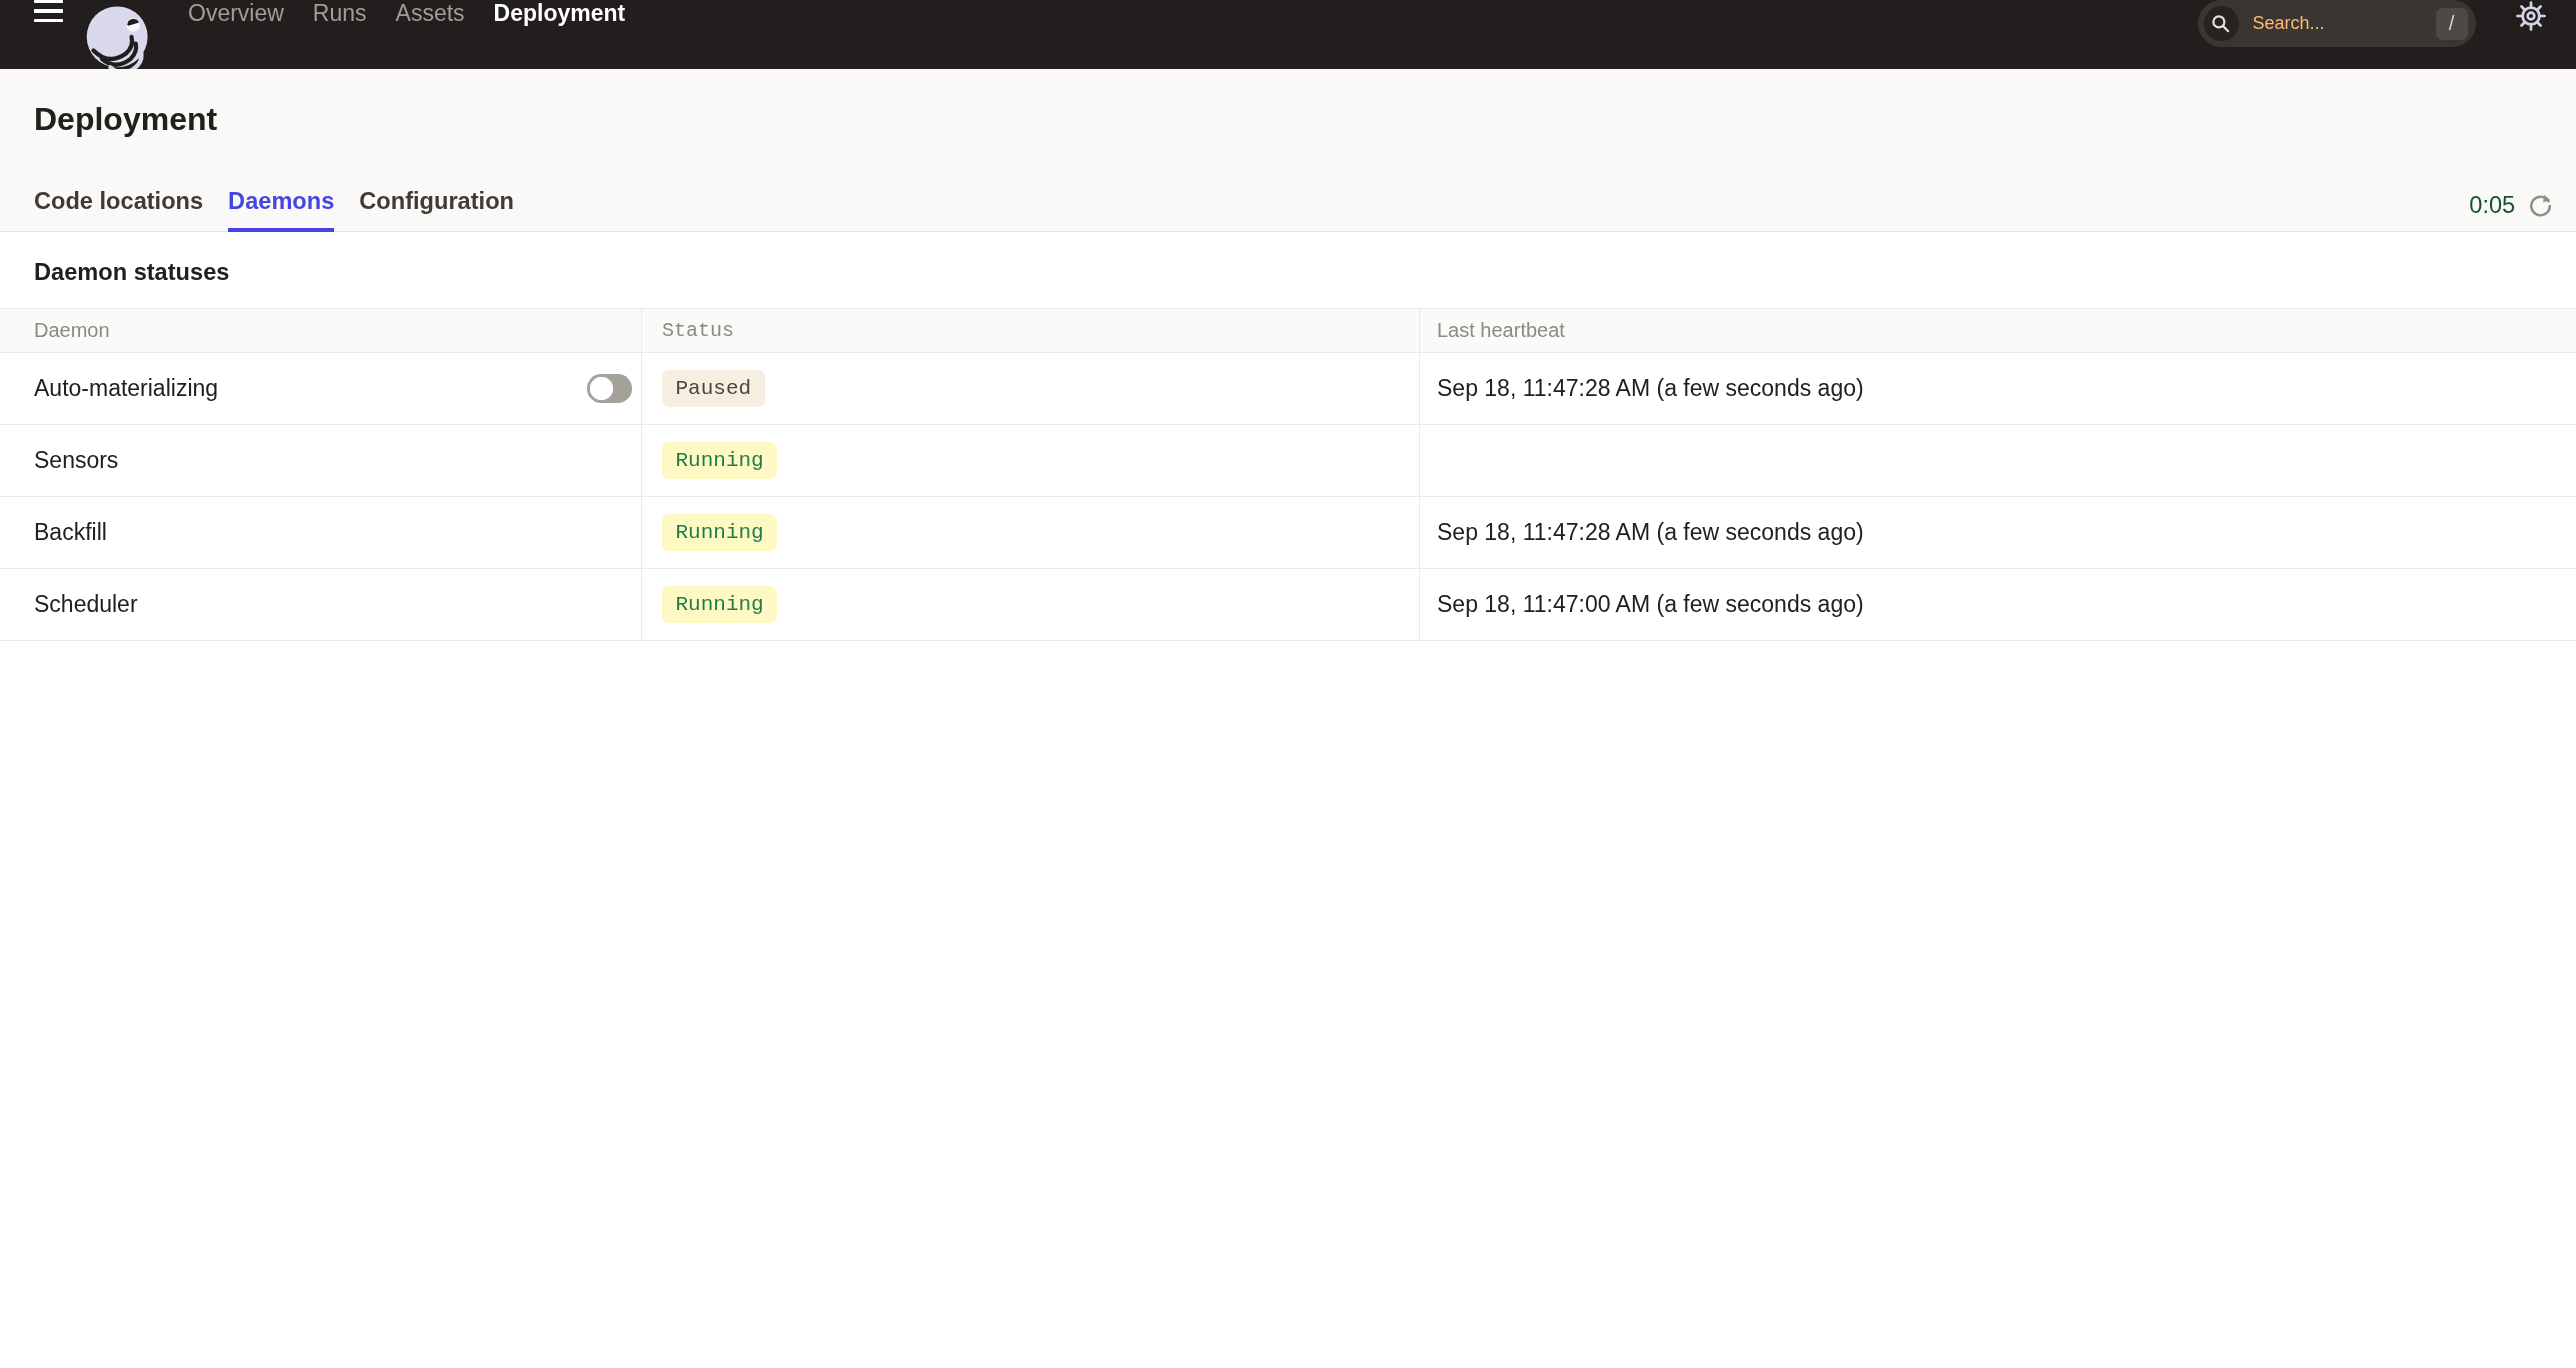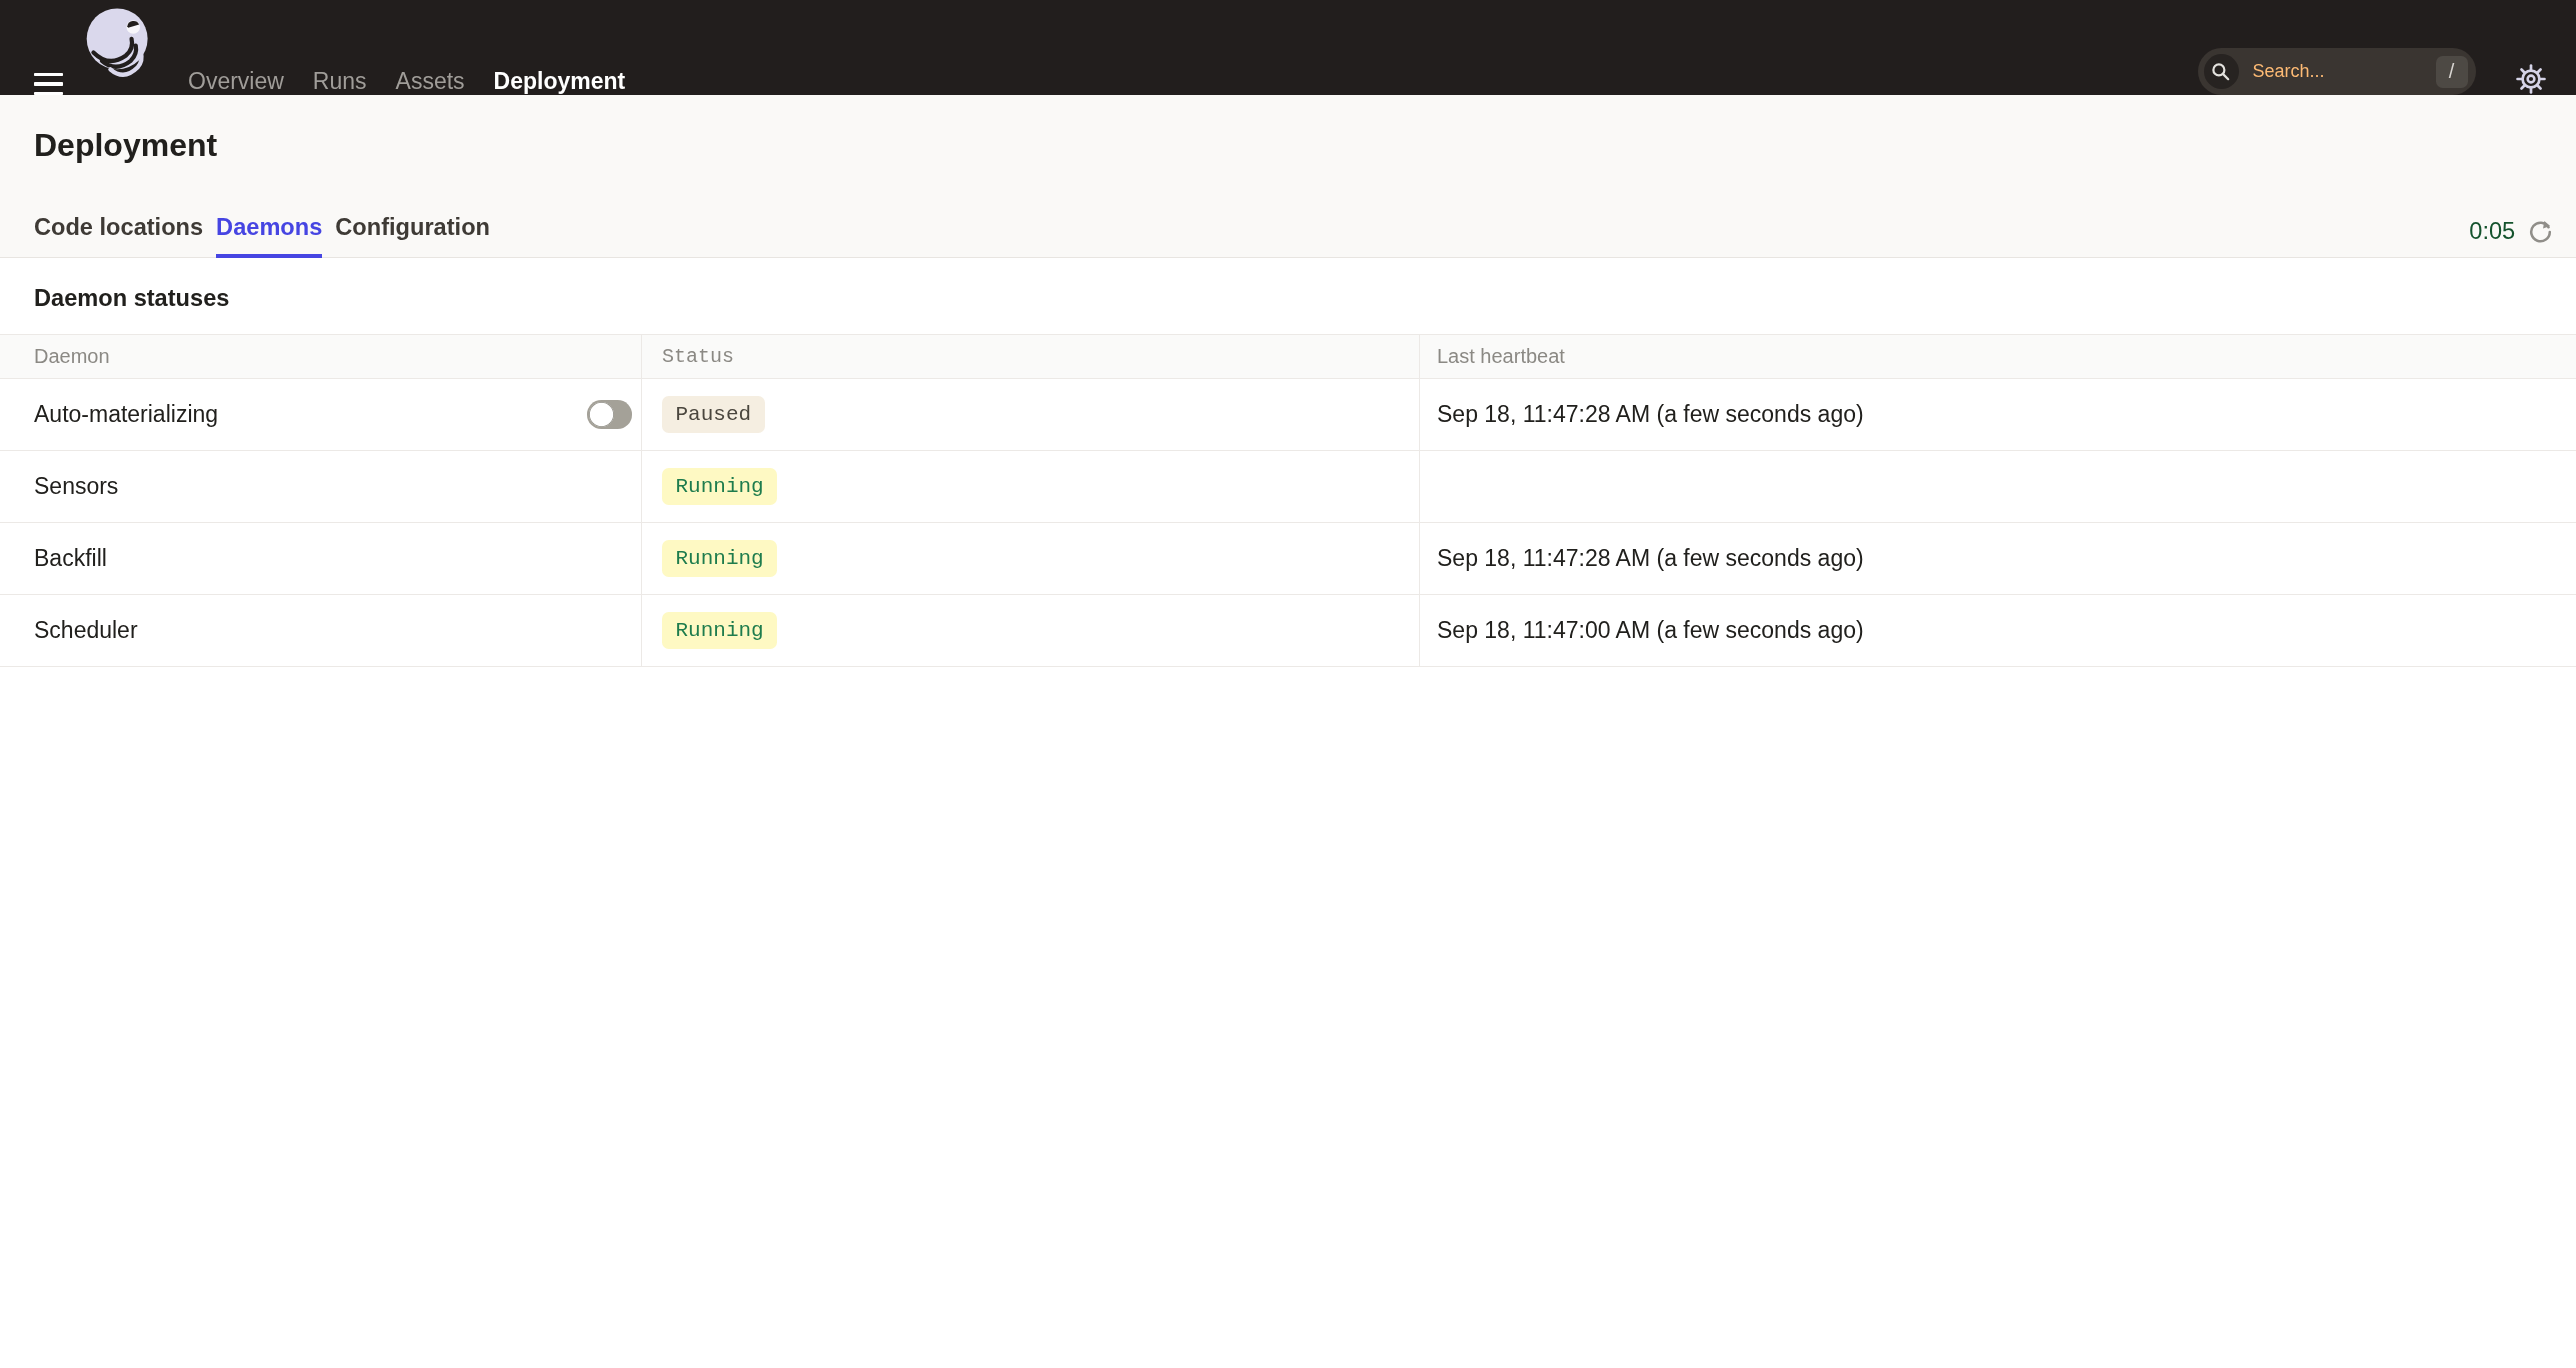--- a/index.html
+++ b/index.html
@@ -1,20 +1,20 @@
 <!DOCTYPE html>
 <html style="font-size:13.5px"><head>
 <meta charset="utf-8">
 <style>
   * { margin:0; padding:0; box-sizing:border-box; }
   html,body { width:2576px; height:1369px; overflow:hidden; background:#fff;
     font-family:"Liberation Sans", sans-serif; }
 
   
-  .topnav { height:95px; background:#221E1D; display:flex; align-items:flex-end; }
+  .topnav { height:69px; background:#221E1D; display:flex; align-items:flex-start; }
   .hamburger { width:29px; height:22px; margin-left:34px; display:flex;
     flex-direction:column; justify-content:space-between; cursor:pointer; }
   .hamburger span { display:block; height:3.4px; background:#FFFFFF; border-radius:0.8px; }
   .logo { margin-left:22px; width:66px; height:93px; display:flex; align-items:center; }
   .navlinks { display:flex; gap:29px; margin-left:37px; }
   .navlink { font-size:23px; font-weight:500; color:#A09D99; cursor:pointer; }
   .navlink.active { color:#FFFFFF; font-weight:700; }
   .nav-spacer { flex:1; }
   .searchbox { width:278px; height:47px; background:#3A3531; border-radius:23.6px;
     display:flex; align-items:center; }
@@ -23,21 +23,21 @@
   .search-placeholder { flex:1; margin-left:13.5px; font-size:18px; color:#fdba74; }
   .search-kbd { width:32px; height:32px; margin-right:8.4px; background:#4D4944;
     border-radius:6.7px; color:#D8D5D1; font-size:20px; display:flex;
     align-items:center; justify-content:center; }
   .gearwrap { margin-left:39px; margin-right:29px; display:flex; align-items:center; cursor:pointer; }
 
   
   .page-header { position:relative; height:163px; background:#FAF9F7;
     border-bottom:0.8px solid #E8E5E1; padding:0 34px; }
   .page-title { padding-top:32px; font-size:32px; font-weight:700; color:#21201D; }
-  .tabs { position:absolute; left:34px; bottom:-0.8px; display:flex; gap:13px; }
+  .tabs { position:absolute; left:34px; bottom:-0.8px; display:flex; gap:25px; }
   .tab { font-size:23.6px; font-weight:600; color:#3E3A35; padding-bottom:12.6px;
     border-bottom:4.2px solid transparent; cursor:pointer; }
   .tab.active { color:#4645E2; border-bottom-color:#4645E2; }
   .refresh-area { position:absolute; right:22px; bottom:11.8px; display:flex;
     align-items:center; gap:11.8px; }
   .timer { font-size:23.6px; color:#14532d; }
 
   
   .section-title { margin:27px 34px 22px; font-size:23.6px; font-weight:700; color:#21201D; }
   .table { width:100%; }

